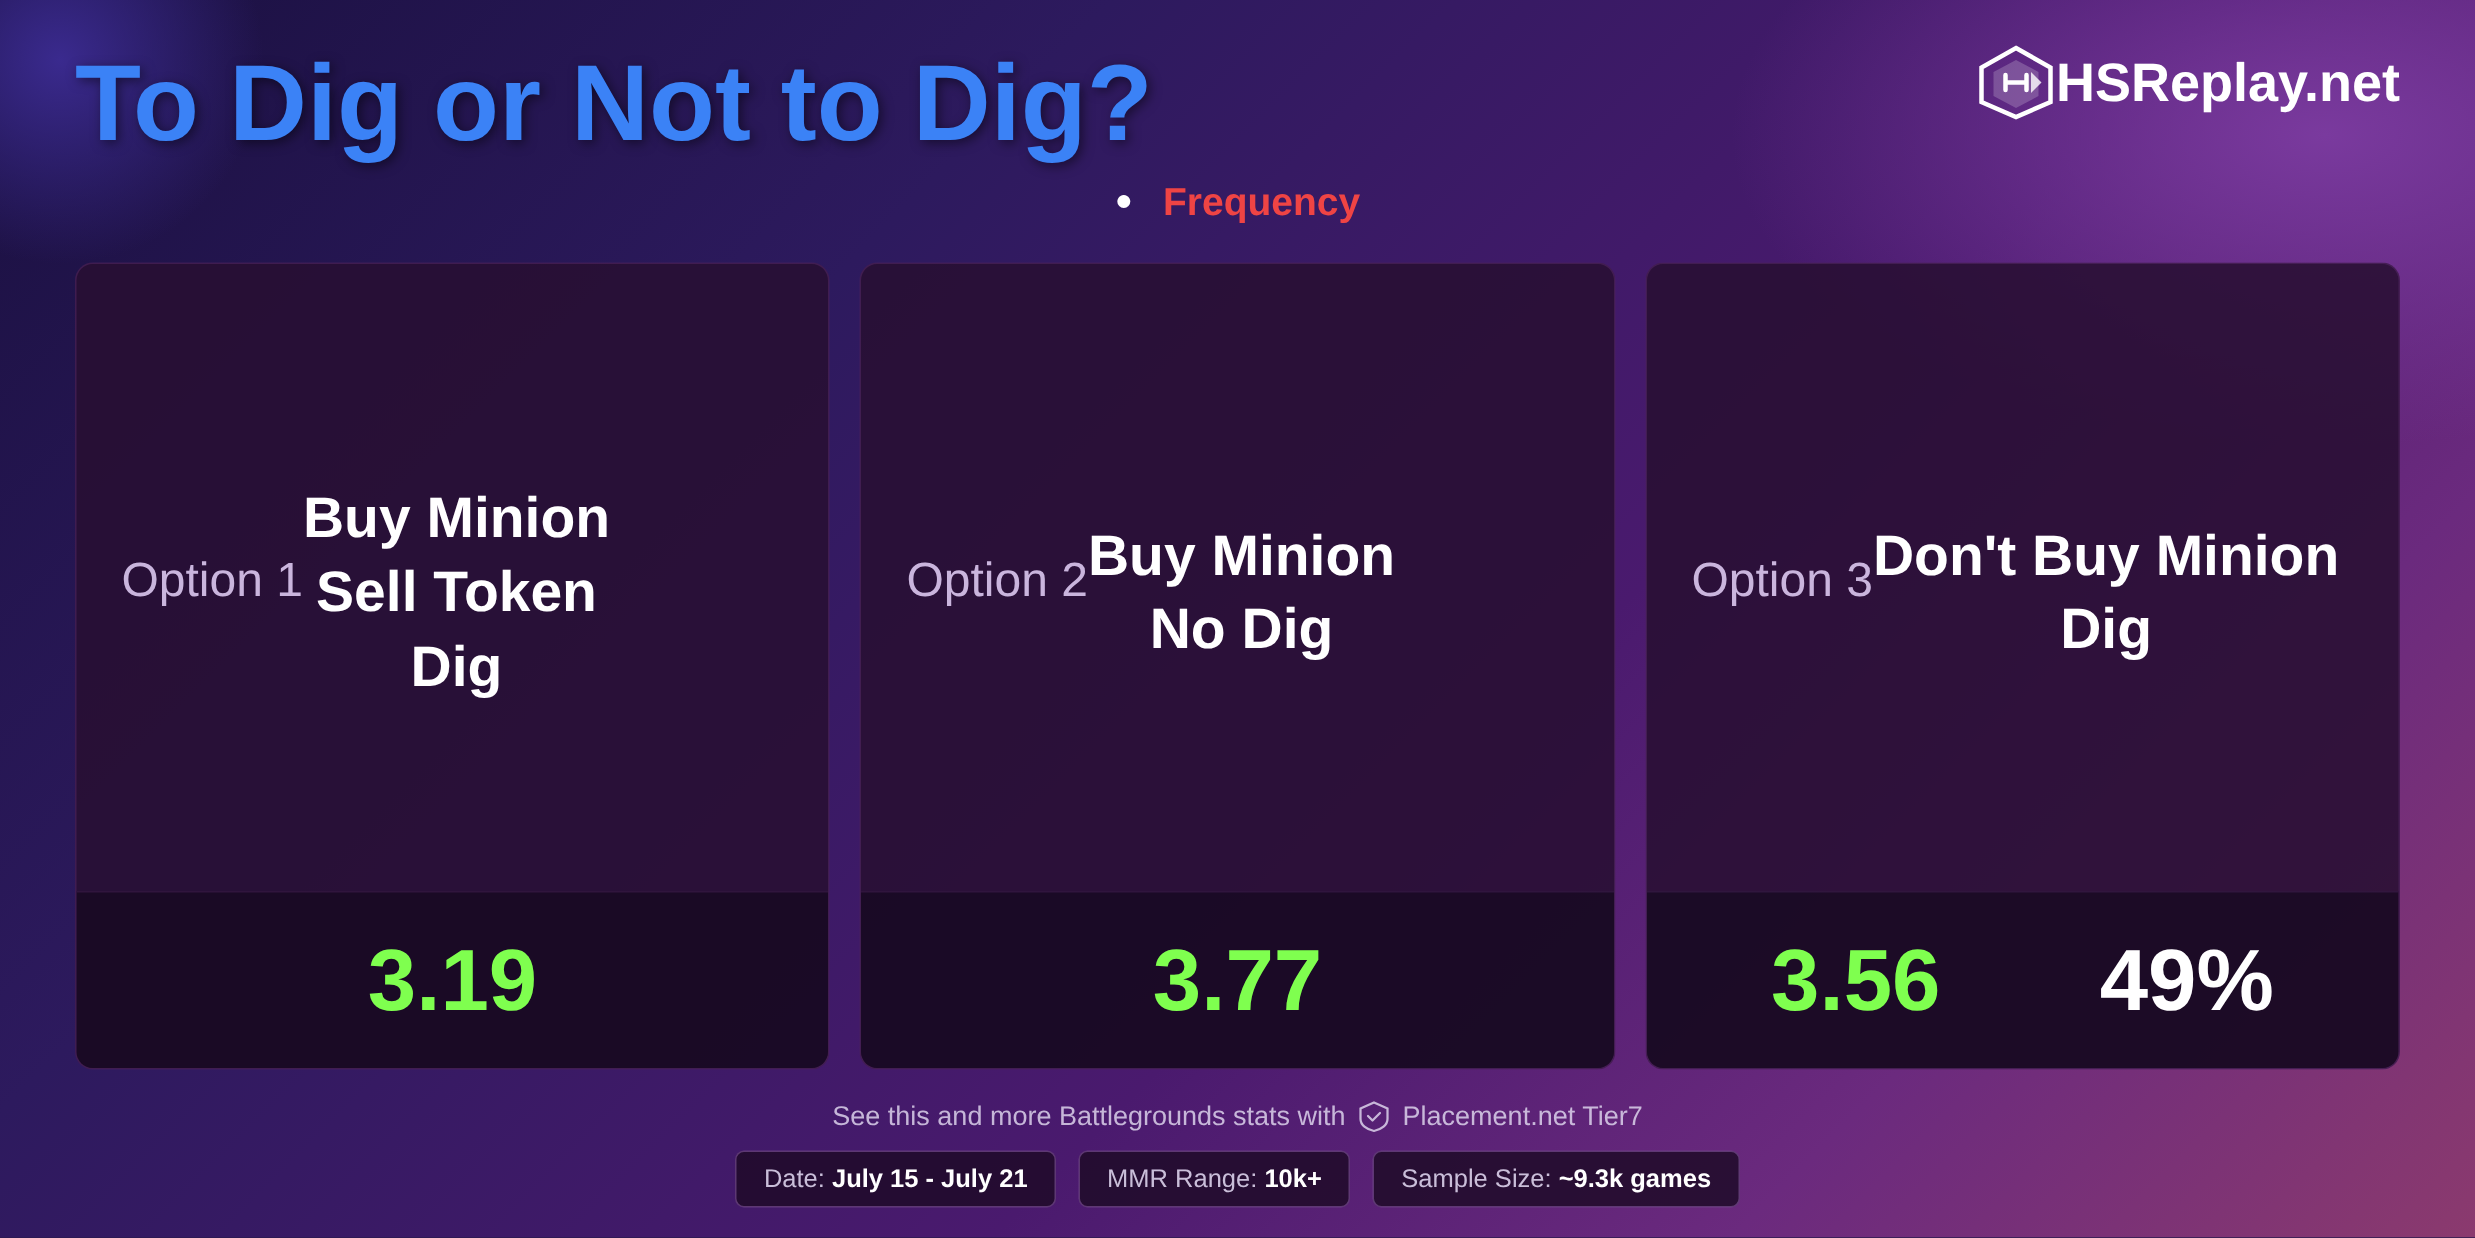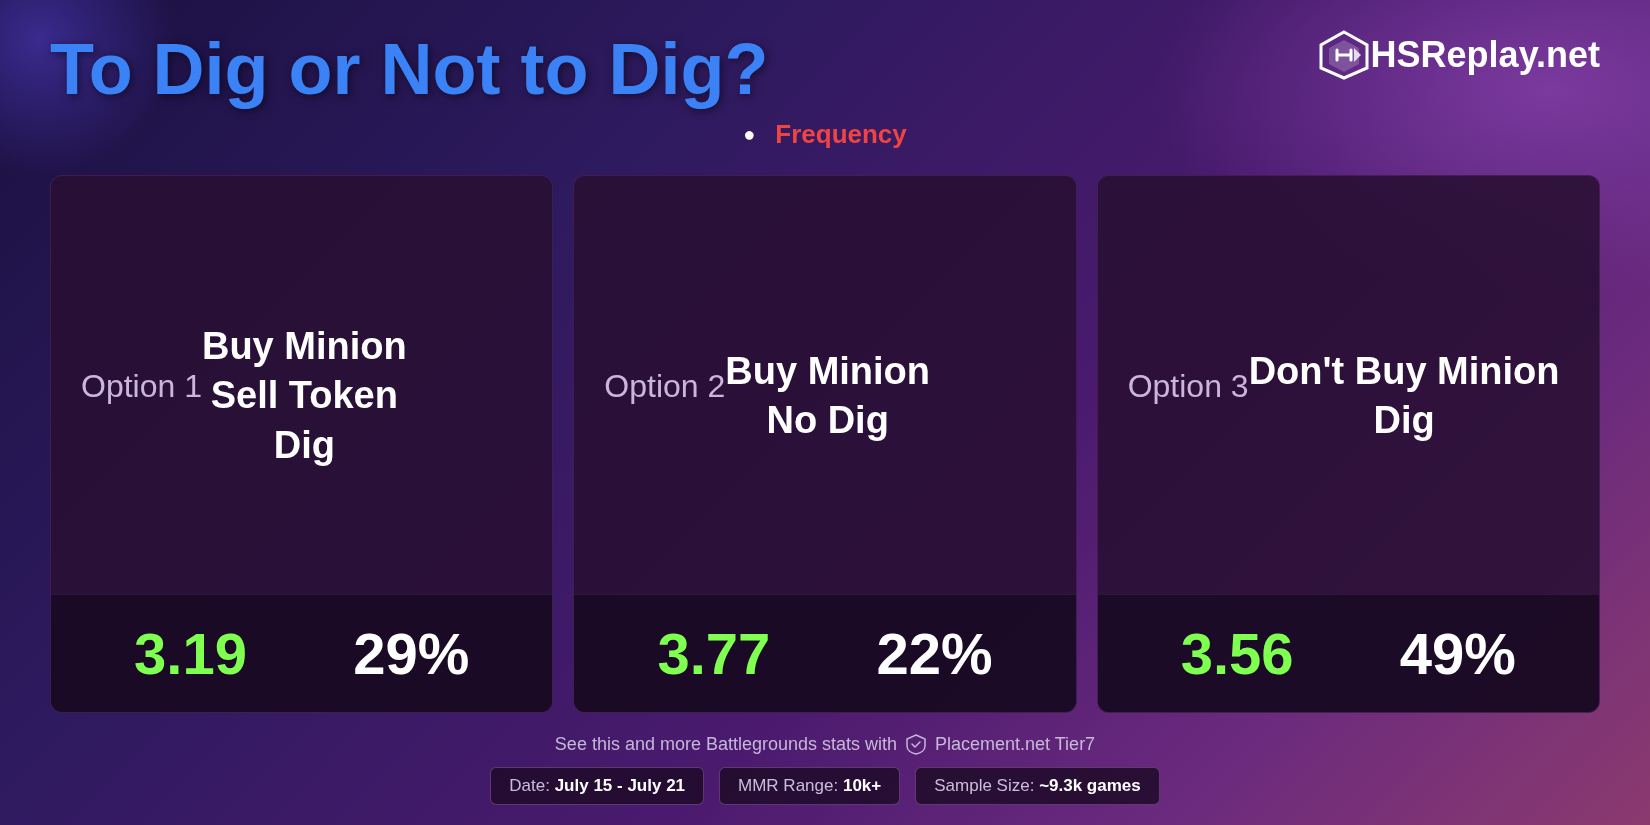--- a/index.html
+++ b/index.html
@@ -242,32 +242,30 @@
 
   <div class="cards-row">
 
     <div class="card">
       <div class="card-top">
         <div class="card-option-label">Option 1</div>
         <div class="card-action">Buy Minion<br>Sell Token<br>Dig</div>
       </div>
       <div class="card-bottom">
         <span class="stat-value-green">3.19</span>
-        <span class="stat-value-white">29%</span>
       </div>
     </div>
 
     <div class="card">
       <div class="card-top">
         <div class="card-option-label">Option 2</div>
         <div class="card-action">Buy Minion<br>No Dig</div>
       </div>
       <div class="card-bottom">
         <span class="stat-value-green">3.77</span>
-        <span class="stat-value-white">22%</span>
       </div>
     </div>
 
     <div class="card">
       <div class="card-top">
         <div class="card-option-label">Option 3</div>
         <div class="card-action">Don't Buy Minion<br>Dig</div>
       </div>
       <div class="card-bottom">
         <span class="stat-value-green">3.56</span>

